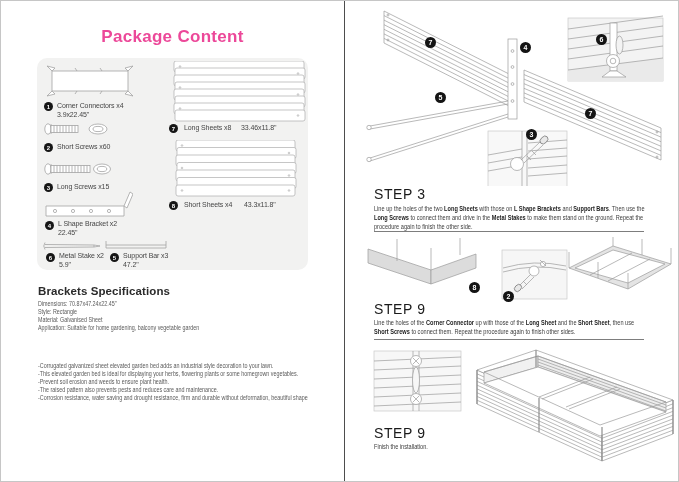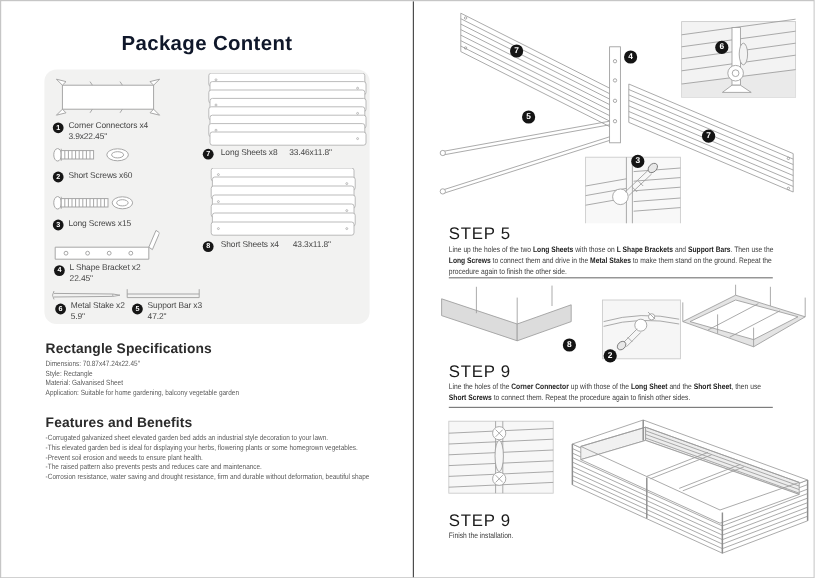--- a/index.html
+++ b/index.html
@@ -4,21 +4,21 @@
 <style>
   html,body{margin:0;padding:0;background:#ffffff;}
   .page{
     position:relative;width:679px;height:482px;background:#fff;
     border:1px solid #c6c6c6;box-sizing:border-box;overflow:hidden;
     font-family:"Liberation Sans","DejaVu Sans",sans-serif;color:#222;
   }
   .abs{position:absolute;}
   .title{
     left:0;top:26px;width:343px;text-align:center;
-    font-size:17px;font-weight:bold;letter-spacing:.3px;color:#0f172a;
+    font-size:17px;font-weight:bold;letter-spacing:.3px;color:#ec4899;
   }
   .parts-box{
     left:36px;top:57px;width:271px;height:212px;
     background:#f2f2f1;border-radius:10px;
   }
   .pbadge{
     position:absolute;width:9px;height:9px;border-radius:50%;
     background:#161616;color:#fff;font-size:6px;font-weight:bold;
     display:flex;align-items:center;justify-content:center;line-height:1;
   }
@@ -200,27 +200,26 @@
 
     <span class="pbadge" style="left:132px;top:66px">7</span>
     <span class="pname" style="left:147px;top:66px">Long Sheets x8</span>
     <span class="psize" style="left:204px;top:66px">33.46x11.8"</span>
 
     <span class="pbadge" style="left:132px;top:143px">8</span>
     <span class="pname" style="left:147px;top:143px">Short Sheets x4</span>
     <span class="psize" style="left:207px;top:143px">43.3x11.8"</span>
   </div>
 
-  <div class="abs sec-head" style="left:37px;top:284px">Rectangle Specifications</div>
+  <div class="abs sec-head" style="left:37px;top:284px">Brackets Specifications</div>
   <div class="abs tiny" style="left:37px;top:299px">Dimensions:  70.87x47.24x22.45"</div>
   <div class="abs tiny" style="left:37px;top:307px">Style: Rectangle</div>
   <div class="abs tiny" style="left:37px;top:315px">Material: Galvanised Sheet</div>
   <div class="abs tiny" style="left:37px;top:323px">Application: Suitable for home gardening, balcony vegetable garden</div>
 
-  <div class="abs sec-head" style="left:37px;top:346px">Features and Benefits</div>
   <div class="abs tiny feat-line" style="left:37px;top:361px">-Corrugated galvanized sheet elevated garden bed adds an industrial style decoration to your lawn.</div>
   <div class="abs tiny feat-line" style="left:37px;top:369px">-This elevated garden bed is ideal for displaying your herbs, flowering plants or some homegrown vegetables.</div>
   <div class="abs tiny feat-line" style="left:37px;top:377px">-Prevent soil erosion and weeds to ensure plant health.</div>
   <div class="abs tiny feat-line" style="left:37px;top:385px">-The raised pattern also prevents pests and reduces care and maintenance.</div>
   <div class="abs tiny feat-line" style="left:37px;top:393px">-Corrosion resistance, water saving and drought resistance, firm and durable without deformation, beautiful shape</div>
 
   <div class="abs divider"></div>
 
   <svg class="illus" style="left:346px;top:2px" width="333" height="183" viewBox="0 0 333 183">
     <g stroke="#9b9b9b" stroke-width="0.7" fill="none">
@@ -291,21 +290,21 @@
     </g>
   </svg>
 
   <div class="dbadge" style="left:424px;top:36px">7</div>
   <div class="dbadge" style="left:519px;top:41px">4</div>
   <div class="dbadge" style="left:595px;top:33px">6</div>
   <div class="dbadge" style="left:434px;top:91px">5</div>
   <div class="dbadge" style="left:584px;top:107px">7</div>
   <div class="dbadge" style="left:525px;top:128px">3</div>
 
-  <div class="abs step-head" style="left:373px;top:185px">STEP 5</div>
+  <div class="abs step-head" style="left:373px;top:185px">STEP 3</div>
   <div class="abs step-body" style="left:373px;top:203px"><span>Line up the holes of the two </span><b>Long Sheets</b><span> with those on </span><b>L Shape Brackets</b><span> and </span><b>Support Bars</b><span>. Then use the </span><b>Long Screws</b><span> to connect them and drive in the </span><b>Metal Stakes</b><span> to make them stand on the ground. Repeat the procedure again to finish the other side.</span></div>
   <div class="abs h-rule" style="left:373px;top:230px;width:270px"></div>
 
   <svg class="illus" style="left:346px;top:236px" width="333" height="72" viewBox="0 0 333 72">
     <g stroke="#9b9b9b" stroke-width="0.7" fill="none">
 
       <polygon points="21,12 84,33 84,47 21,26" fill="#dcdcdc"></polygon>
       <polygon points="84,33 129,17 129,31 84,47" fill="#dcdcdc"></polygon>
       <line x1="50" y1="2" x2="50" y2="24"></line>
         <line x1="84" y1="11" x2="84" y2="33"></line>

